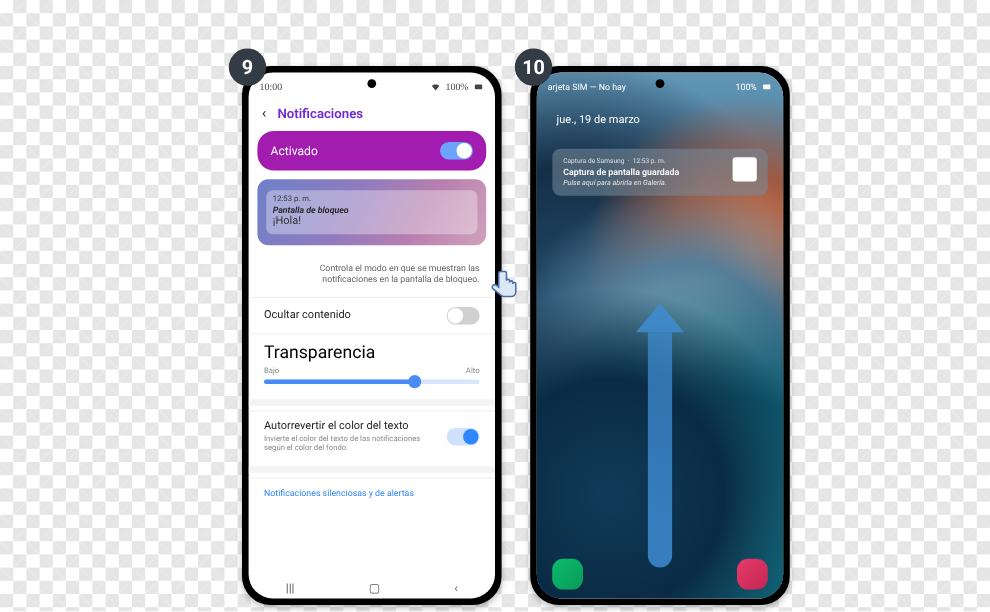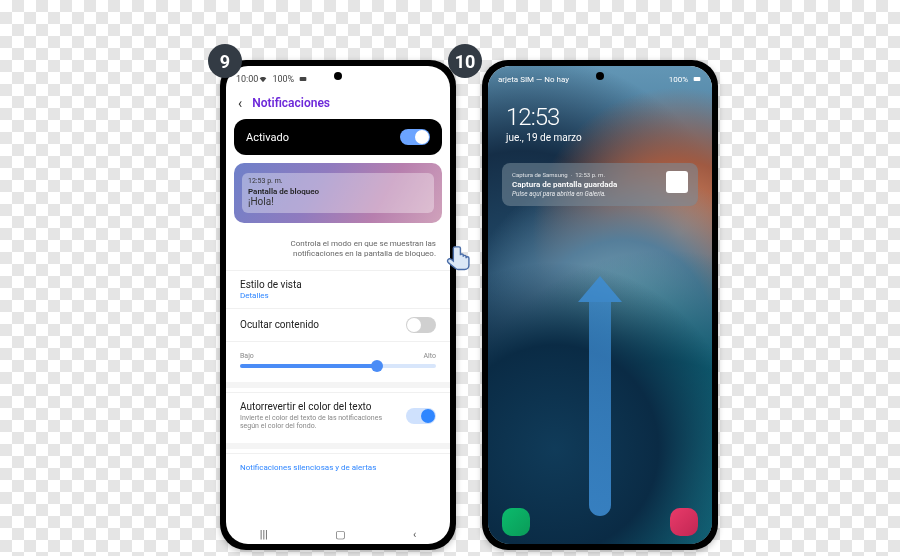--- a/index.html
+++ b/index.html
@@ -11,40 +11,40 @@
      background-size:24px 24px;
      background-position:0 0,0 12px,12px -12px,-12px 0;}
   .stage{position:relative;width:900px;height:556px;}
   .badge{position:absolute;width:34px;height:34px;border-radius:50%;background:#333b44;color:#fff;font-weight:700;font-size:18px;display:flex;align-items:center;justify-content:center;z-index:10;}
   .phone{position:absolute;top:60px;width:236px;height:490px;border-radius:26px;background:#000;box-shadow:0 2px 6px rgba(0,0,0,.25);}
   .phone1{left:220px;}
   .phone2{left:482px;}
   .screen{position:absolute;inset:6px;border-radius:22px;background:#fff;overflow:hidden;}
   .camera{position:absolute;top:12px;left:50%;transform:translateX(-50%);width:8px;height:8px;border-radius:50%;background:#000;z-index:5;}
   
-  .status{height:20px;display:flex;align-items:center;padding:3px 10px 0;font-size:9px;color:#444;}
+  .status{height:20px;display:flex;justify-content:space-between;align-items:center;padding:3px 10px 0;font-size:9px;color:#444;font-family:Liberation Serif, serif;}
   .status-r{display:flex;gap:4px;align-items:center;}
   .status-r svg{width:10px;height:10px;}
   
   .hdr{display:flex;align-items:center;gap:10px;padding:6px 12px 8px;}
   .hdr .back{font-size:14px;color:#333;}
   .hdr .title{font-size:12px;font-weight:600;color:#6d28d9;}
   .card{margin:0 8px 8px;border-radius:12px;overflow:hidden;}
-  .activado{background:#000000;color:#fff;display:flex;justify-content:space-between;align-items:center;padding:10px 12px;font-size:11px;}
+  .activado{background:#a21caf;color:#fff;display:flex;justify-content:space-between;align-items:center;padding:10px 12px;font-size:11px;border-radius:15px;}
   .toggle{width:30px;height:16px;border-radius:10px;position:relative;}
   .toggle.on{background:#6ba4ff;}
   .toggle.on::after{content:"";position:absolute;right:1px;top:1px;width:14px;height:14px;border-radius:50%;background:#fff;}
   .toggle.blue-on{background:#cfe1fd;}
   .toggle.blue-on::after{content:"";position:absolute;right:1px;top:1px;width:14px;height:14px;border-radius:50%;background:#2f86ff;}
   .toggle.off{background:#d0d0d0;}
   .toggle.off::after{content:"";position:absolute;left:1px;top:1px;width:14px;height:14px;border-radius:50%;background:#fff;}
   .preview{height:60px;background:linear-gradient(120deg,#6e80c9 0%,#8f7bbf 40%,#b77fae 70%,#d0a2bb 100%);position:relative;border-radius:10px;}
   .preview .inner{position:absolute;left:8px;right:8px;top:10px;bottom:10px;background:rgba(255,255,255,.35);border-radius:6px;padding:4px 6px;}
   .preview .t1{font-size:7px;color:#333;}
-  .preview .t2{font-size:8px;color:#222;font-weight:600;margin-top:2px;}
+  .preview .t2{font-size:8px;color:#222;font-weight:600;margin-top:2px;font-style:italic;}
   .preview .t3{font-size:10px;color:#333;}
   .desc{font-size:8px;color:#666;padding:8px 14px 10px;line-height:1.3;text-align:right;}
   .row{padding:8px 14px;border-top:1px solid #f0f0f0;}
   .row .lbl{font-size:10px;color:#222;}
   .row .val{font-size:8px;color:#2f86ff;margin-top:1px;}
   .row.flex{display:flex;justify-content:space-between;align-items:center;}
   .row .sub{font-size:7px;color:#888;margin-top:2px;line-height:1.2;}
   .slider-row{padding:6px 14px 10px;border-top:1px solid #f0f0f0;}
   .slider-labels{display:flex;justify-content:space-between;font-size:7px;color:#888;margin-top:4px;}
   .slider{position:relative;height:4px;background:#d8e6fb;border-radius:2px;margin-top:4px;}
@@ -80,21 +80,21 @@
   .app.phoneapp{background:linear-gradient(135deg,#0bbb6d,#0a9b58);}
   .app.cam{background:linear-gradient(135deg,#e83b6a,#c22653);}
 </style>
 </head>
 <body>
 
 <div class="stage">
   <div class="checker"></div>
 
   <div class="badge" style="left:208px;top:44px;">9</div>
-  <div class="badge" style="left:448px;top:44px;">10</div>
+  <div class="badge" style="left:468px;top:44px;">10</div>
 
   <div class="phone phone1">
     <div class="camera"></div>
     <div class="screen">
       <div class="status">
         <span>10:00</span>
         <div class="status-r">
           <svg viewBox="0 0 24 24">
               <path fill="#444" d="M12 20l8-10c-4-4-12-4-16 0z"></path>
             </svg>
@@ -118,31 +118,28 @@
       <div class="card preview">
         <div class="inner">
           <div class="t1">12:53 p. m.</div>
           <div class="t2">Pantalla de bloqueo</div>
           <div class="t3">¡Hola!</div>
         </div>
       </div>
 
       <div class="desc">Controla el modo en que se muestran las notificaciones en la pantalla de bloqueo.</div>
 
-      <div class="row">
-        <div class="lbl">Estilo de vista</div>
-        <div class="val">Detalles</div>
-      </div>
 
       <div class="row flex">
         <div class="lbl">Ocultar contenido</div>
         <span class="toggle off"></span>
       </div>
 
       <div class="slider-row">
+        <div class="lbl">Transparencia</div>
         <div class="slider-labels">
           <span>Bajo</span>
           <span>Alto</span>
         </div>
         <div class="slider">
           <div class="fill"></div>
             <div class="thumb"></div>
         </div>
       </div>
 
@@ -183,21 +180,20 @@
         <span>arjeta SIM — No hay</span>
         <div class="status-r">
           <span>100%</span>
           <svg viewBox="0 0 24 24">
               <rect x="4" y="7" width="16" height="10" rx="2" fill="#fff"></rect>
             </svg>
         </div>
       </div>
 
       <div class="ls-clock">
-        <div class="ls-time">12:53</div>
         <div class="ls-date">jue., 19 de marzo</div>
       </div>
 
       <div class="ls-card">
         <div class="txt">
           <div class="src">
             <span>Captura de Samsung</span>
             &nbsp;·&nbsp;
             <span>12:53 p. m.</span>
           </div>

